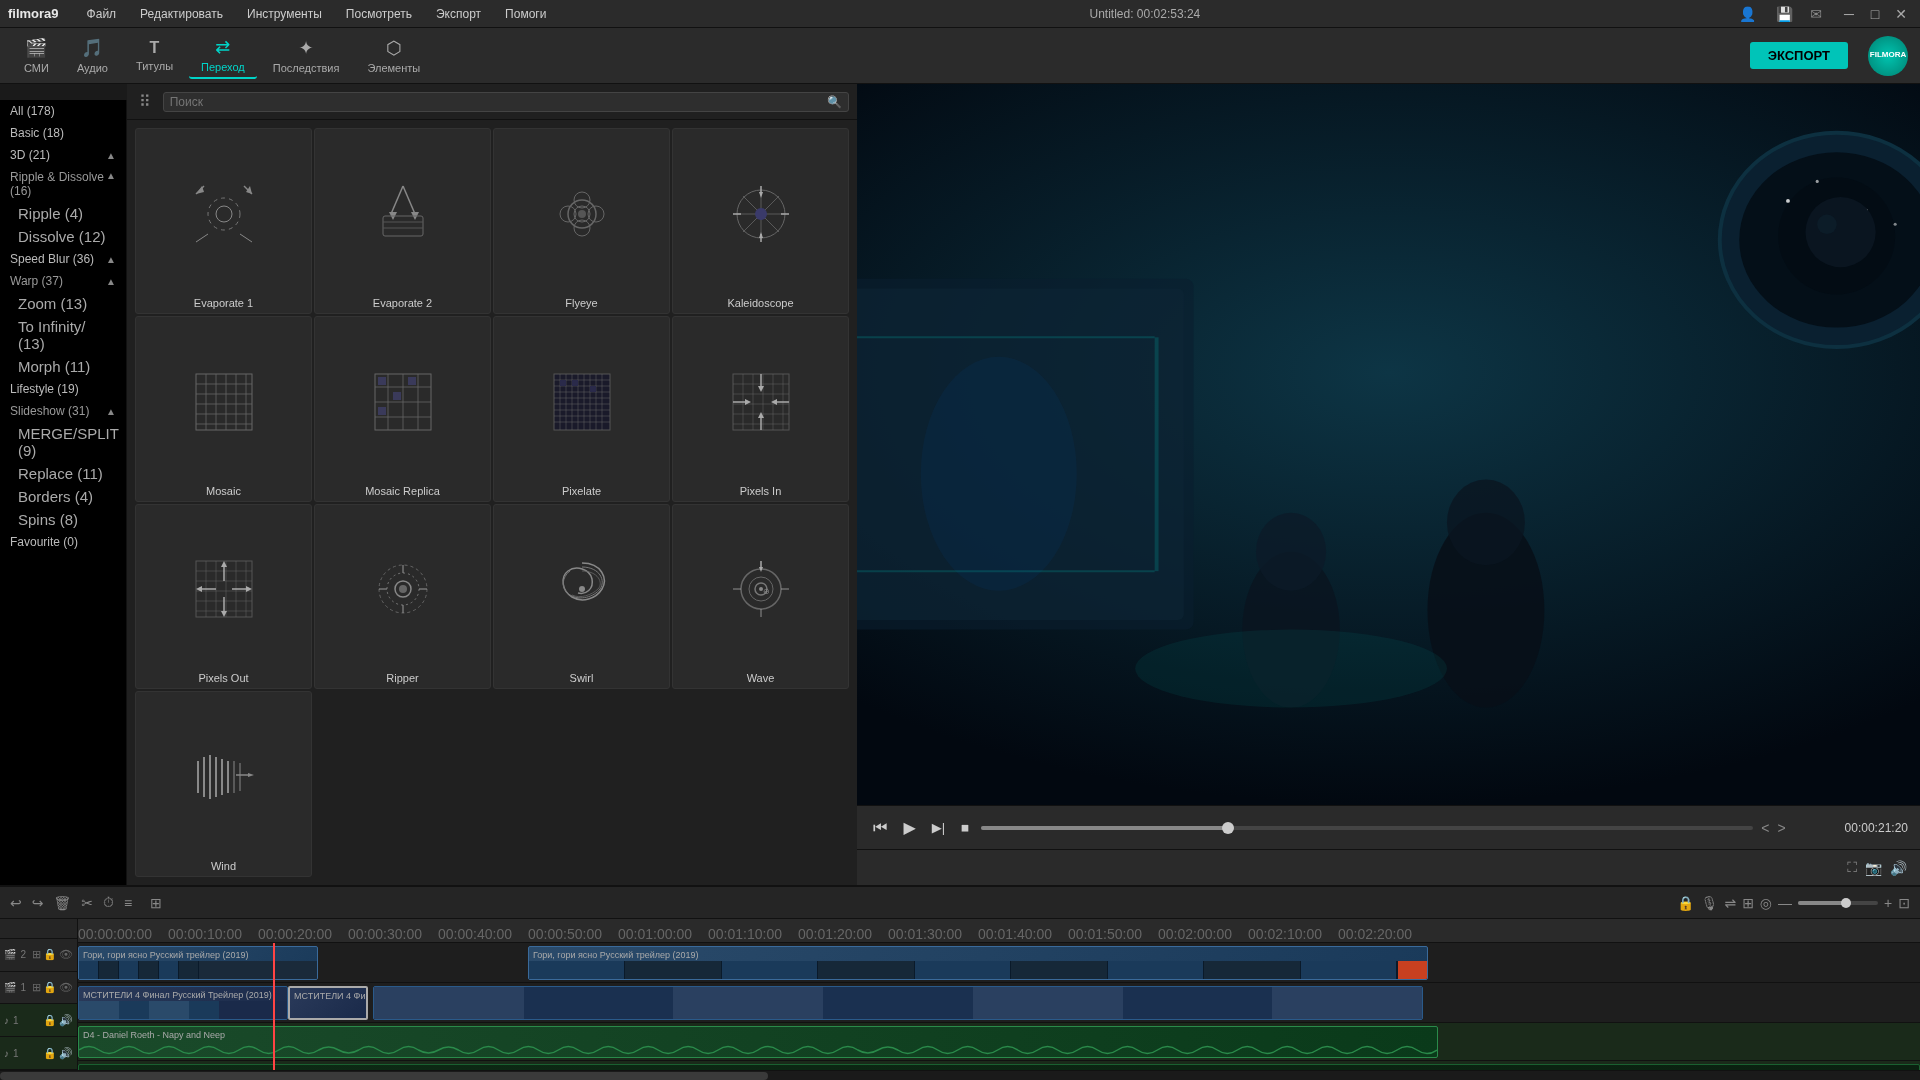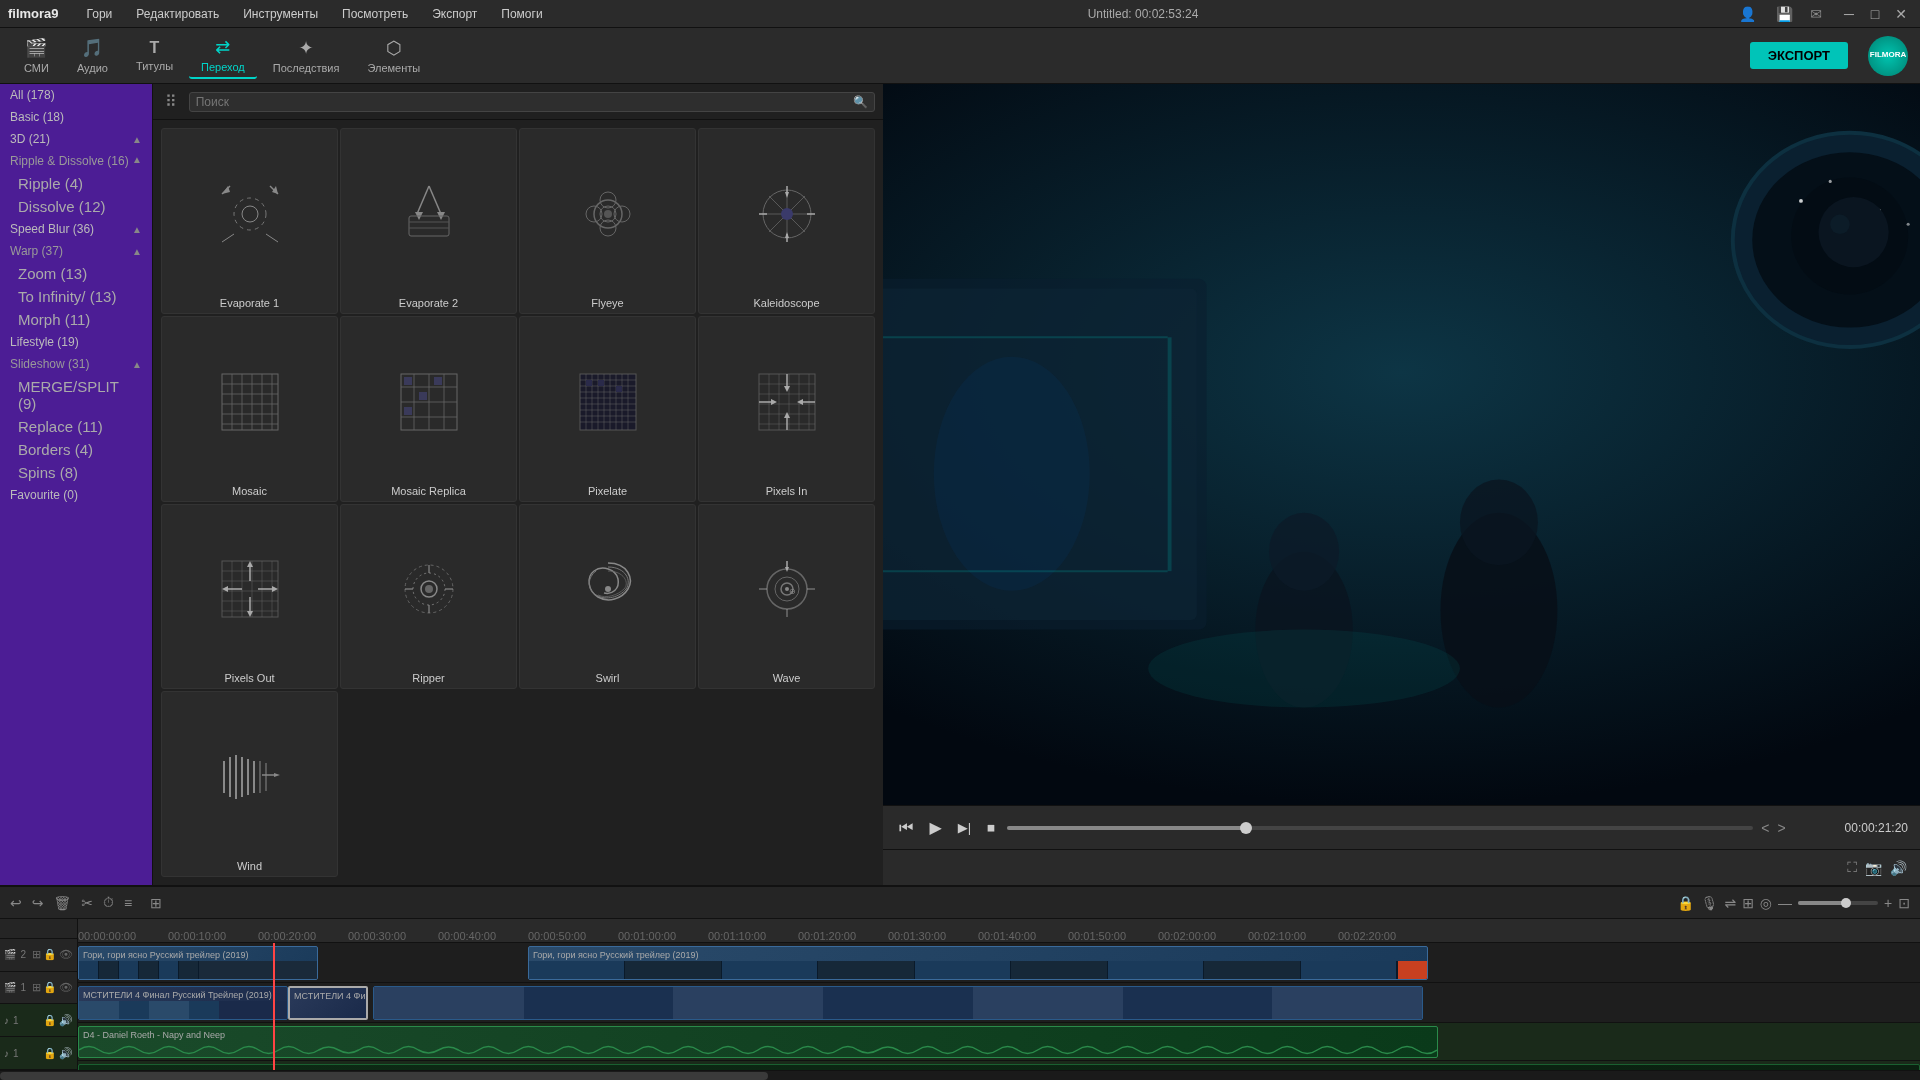--- a/index.html
+++ b/index.html
@@ -17,21 +17,21 @@
     .toolbar-item { display: flex; flex-direction: column; align-items: center; justify-content: center; padding: 4px 12px; cursor: pointer; color: #aaa; gap: 3px; border-radius: 3px; }
     .toolbar-item.active { color: #00d4c8; border-bottom: 2px solid #00d4c8; }
     .toolbar-item .icon { font-size: 18px; }
     .toolbar-item .label { font-size: 11px; }
     .export-btn { background: #00c4b8; color: #000; padding: 6px 18px; border-radius: 3px; cursor: pointer; font-weight: bold; font-size: 13px; margin-left: auto; }
 
     
     #main { display: flex; height: calc(1080px - 28px - 56px - 195px); }
 
     
-    #left-panel { width: 153px; background: #4c1d95; border-right: 1px solid #111; overflow-y: auto; flex-shrink: 0; }
+    #left-panel { width: 127px; background: #000000; border-right: 1px solid #111; overflow-y: auto; flex-shrink: 0; margin-top: 16px; }
     .nav-item { padding: 4px 10px; cursor: pointer; color: #bbb; font-size: 12px; display: flex; align-items: center; justify-content: space-between; }
     .nav-item.active { color: #00d4c8; }
     .nav-item.section-header { color: #999; }
     .nav-sub { padding: 3px 18px; cursor: pointer; color: #aaa; font-size: 15px; }
     .collapse-arrow { font-size: 10px; color: #888; }
 
     
     #effects-panel { flex: 1; background: #202020; display: flex; flex-direction: column; min-width: 0; max-width: 730px; }
     #effects-toolbar { display: flex; align-items: center; padding: 6px 8px; gap: 8px; border-bottom: 1px solid #111; }
     #effects-toolbar .search-box { flex: 1; background: #2e2e2e; border: 1px solid #444; border-radius: 3px; display: flex; align-items: center; padding: 2px 6px; }
@@ -62,21 +62,21 @@
     #timeline { height: 195px; background: #1e1e1e; border-top: 2px solid #111; display: flex; flex-direction: column; }
     #timeline-toolbar { height: 32px; background: #252525; display: flex; align-items: center; padding: 0 10px; gap: 10px; border-bottom: 1px solid #111; }
     .tl-btn { color: #888; cursor: pointer; font-size: 14px; }
     #timeline-content { flex: 1; display: flex; overflow: hidden; }
     #timeline-tracks-header { width: 78px; background: #252525; border-right: 1px solid #111; flex-shrink: 0; display: flex; flex-direction: column; }
     .track-header { height: 40px; border-bottom: 1px solid #111; display: flex; align-items: center; padding: 0 4px; gap: 4px; }
     .track-header .track-btns { display: flex; gap: 2px; margin-left: auto; }
     .track-header .track-btn { color: #666; cursor: pointer; font-size: 11px; }
     #timeline-ruler-area { flex: 1; display: flex; flex-direction: column; overflow: hidden; position: relative; }
     #timeline-ruler { height: 24px; background: #2a2a2a; border-bottom: 1px solid #111; display: flex; align-items: flex-end; padding-bottom: 2px; overflow: hidden; position: relative; }
-    .ruler-mark { position: absolute; bottom: 0; font-size: 11px; color: #666; white-space: nowrap; text-align: right; }
+    .ruler-mark { position: absolute; bottom: 0; font-size: 14px; color: #666; white-space: nowrap; text-align: right; }
     #timeline-tracks { flex: 1; position: relative; overflow: hidden; }
     .timeline-track { height: 40px; border-bottom: 1px solid #111; position: relative; }
     .timeline-track.audio { background: #1a2a1a; height: 38px; }
     .track-clip { position: absolute; height: 34px; top: 3px; border-radius: 2px; overflow: hidden; cursor: pointer; }
     .track-clip.video1 { background: linear-gradient(135deg, #2a4a6a, #1a3a5a); border: 1px solid #3a6a9a; }
     .track-clip.video2 { background: linear-gradient(135deg, #2a3a5a, #1a2a4a); border: 1px solid #2a5a8a; }
     .track-clip.audio { background: linear-gradient(90deg, #1a4a2a, #0a3a1a); border: 1px solid #2a8a4a; height: 32px; top: 3px; }
     .clip-label { font-size: 9px; color: #aaa; padding: 2px 4px; white-space: nowrap; overflow: hidden; text-overflow: ellipsis; }
     #playhead { position: absolute; top: 0; bottom: 0; width: 2px; background: #ff4444; z-index: 10; left: 195px; }
     #playhead::before { content: '▼'; color: #ff4444; position: absolute; top: -14px; left: -5px; font-size: 12px; }
@@ -90,21 +90,21 @@
     ::-webkit-scrollbar-thumb { background: #444; border-radius: 3px; }
 
     
     .filmora-logo { width: 40px; height: 40px; border-radius: 50%; background: radial-gradient(circle, #00c4b0, #008070); display: flex; align-items: center; justify-content: center; color: #fff; font-size: 8px; font-weight: bold; text-align: center; line-height: 1.1; cursor: pointer; }
   </style>
 </head>
 <body>
 
 <div id="menu-bar">
   <span style="color:#e8e8e8;font-weight:bold;font-size:13px;margin-right:8px;">filmora9</span>
-  <span class="menu-item">Гори</span>
+  <span class="menu-item">Файл</span>
   <span class="menu-item">Редактировать</span>
   <span class="menu-item">Инструменты</span>
   <span class="menu-item">Посмотреть</span>
   <span class="menu-item">Экспорт</span>
   <span class="menu-item">Помоги</span>
   <span class="window-title">Untitled: 00:02:53:24</span>
   <span class="notif-icon">👤</span>
   <span class="notif-icon" style="margin-left:4px;">💾</span>
   <span class="notif-icon">✉</span>
   <div class="win-controls">

